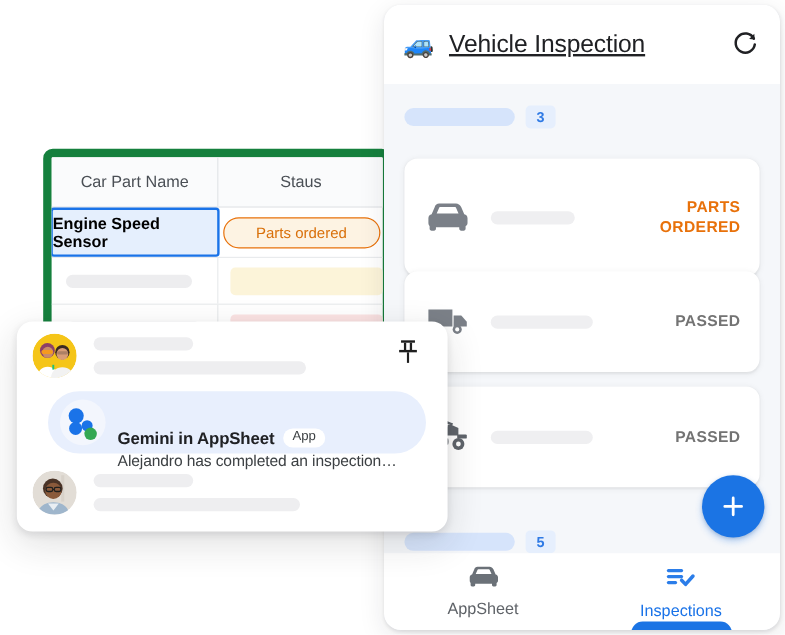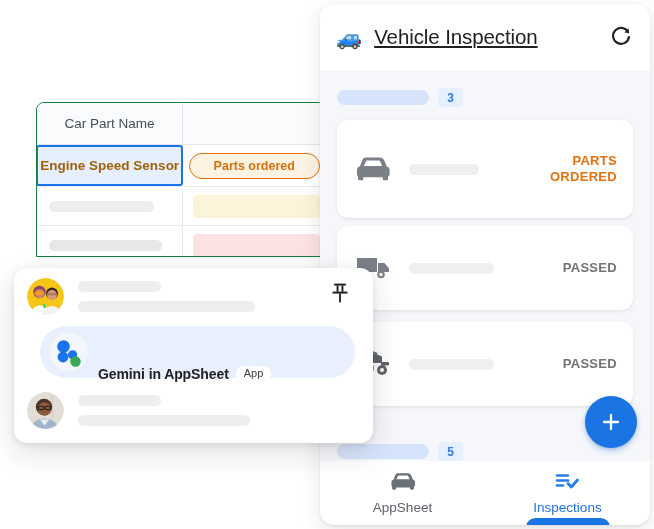--- a/index.html
+++ b/index.html
@@ -13,25 +13,25 @@
     position: relative;
     overflow: hidden;
     font-family: "Liberation Sans", sans-serif;
     -webkit-font-smoothing: antialiased;
   }
 
   
   #parts-table {
     position: absolute;
     left: 36px;
-    top: 102px;
+    top: 124px;
     width: 290px;
     height: 155px;
     background: #ffffff;
-    border: 1px solid #15803d;
+    border: 7px solid #15803d;
     border-radius: 8px 8px 0 0;
     box-sizing: border-box;
     overflow: hidden;
     z-index: 1;
   }
   .tbl-head {
     display: flex;
     height: 41px;
     background: #fafbfc;
     border-bottom: 1px solid #e3e5e8;
@@ -59,39 +59,39 @@
   
   .row-selected { height: 41px; }
   .cell-selected {
     width: 150px; height: 41px;
     box-sizing: border-box;
     background: #e5effd;
     border: 2px solid #1a73e8;
     border-radius: 3px;
     display: flex; align-items: center; justify-content: center;
     font-size: 13.5px;
-    color: #a16207;
+    color: #000000;
     font-weight: 600;
     margin-left: -1px;
     position: relative;
     z-index: 3;
   }
   .cell-chip-wrap {
     width: 144px; height: 41px;
     display:flex; align-items:center; justify-content:center;
     box-sizing: border-box;
   }
   .status-chip {
     width: 129px; height: 24px;
     border: 1.6px solid #e8710a;
     background: #fdf3e3;
     border-radius: 14px;
     color: #d9700a;
     font-size: 12.5px;
-    font-weight: 700;
+    font-weight: 400;
     display: flex; align-items: center; justify-content: center;
   }
   .skel { border-radius: 12px; background: #ededef; }
   .skel-row2 { width: 105px; height: 11px; }
   .skel-row3 { width: 113px; height: 11px; background: #e7e7e9;}
   .fill-yellow { width: 127px; height: 23px; border-radius: 4px; background: #fcf4d9; }
   .fill-pink   { width: 127px; height: 23px; border-radius: 4px; background: #fbe3e3; }
 
   
   #phone-panel {
@@ -240,20 +240,21 @@
     position: absolute; left: 330px; top: 282px;
     z-index: 7;
   }
 </style>
 </head>
 <body>
 
 <div id="parts-table">
   <div class="tbl-head">
     <div class="th th-1">Car Part Name</div>
+    <div class="th th-2">Staus</div>
   </div>
 
   <div class="tbl-row row-selected">
     <div class="cell-selected">Engine Speed Sensor</div>
     <div class="cell-chip-wrap">
       <div class="status-chip">Parts ordered</div>
     </div>
   </div>
 
   <div class="tbl-row">
@@ -286,21 +287,21 @@
         <path d="M19.6 3.2 L19.9 7.9 L15.3 7.4 Z" fill="#202124" stroke="none"></path>
       </svg>
     </span>
   </div>
 
   <div class="group-bar" style="left:17px; top:84px;">
     <div class="group-skel" style="width:92px;"></div>
     <div class="group-count">3</div>
   </div>
 
-  <div class="insp-card" style="top:116px; height:98px;">
+  <div class="insp-card" style="top:128px; height:98px;">
     <span class="insp-icon">
       <svg width="36" height="26" viewBox="0 0 36 26" fill="#7b8088">
         <path d="M3 20.5v2.2c0 .9.7 1.6 1.6 1.6h2.1c.9 0 1.6-.7 1.6-1.6v-1.4h19.4v1.4c0 .9.7 1.6 1.6 1.6h2.1c.9 0 1.6-.7 1.6-1.6v-2.2c1-.5 1.6-1.4 1.6-2.6v-4.1c0-1.7-1.1-3-2.7-3.3l-2.6-6C28.3 2.6 26.8 1.6 25 1.6H11C9.2 1.6 7.7 2.6 7.3 4.5l-2.6 6C3.1 10.8 2 12.1 2 13.8v4.1c0 1.2.6 2.1 1 2.6zM10.8 5.6c.2-.7.6-1 1.3-1h11.8c.7 0 1.1.3 1.3 1l1.9 4.4H8.9z"></path>
         <circle cx="9.2" cy="16.4" r="2.1"></circle>
         <circle cx="26.8" cy="16.4" r="2.1"></circle>
       </svg>
     </span>
     <span class="insp-skel"></span>
     <span class="insp-status st-orange">
       <span>PARTS</span><br>
@@ -408,20 +409,21 @@
         <circle cx="13" cy="24" r="5.4" fill="#1a73e8"></circle>
         <circle cx="22.6" cy="21.8" r="4.6" fill="#1a73e8"></circle>
         <circle cx="25.5" cy="28.5" r="5.2" fill="#34a853"></circle>
       </svg>
     </span>
     <span class="gem-text">
       <span class="gem-title-row">
         <span class="gem-title">Gemini in AppSheet</span>
         <span class="gem-app-badge">App</span>
       </span>
+      <span class="gem-sub" style="display:block;">Alejandro has completed an inspection…</span>
     </span>
   </div>
 
   <div class="chat-row" style="left:13px; top:124px;">
     <span class="avatar">
       <svg width="37" height="37" viewBox="0 0 37 37">
         <circle cx="18.5" cy="18.5" r="18.5" fill="#e2ddd6"></circle>
         <rect x="24" y="4" width="2.6" height="22" fill="#d8d2ca"></rect>
         <circle cx="17" cy="15" r="8.2" fill="#4a3326"></circle>
         <circle cx="17.5" cy="17" r="6.8" fill="#8a5a3b"></circle>

